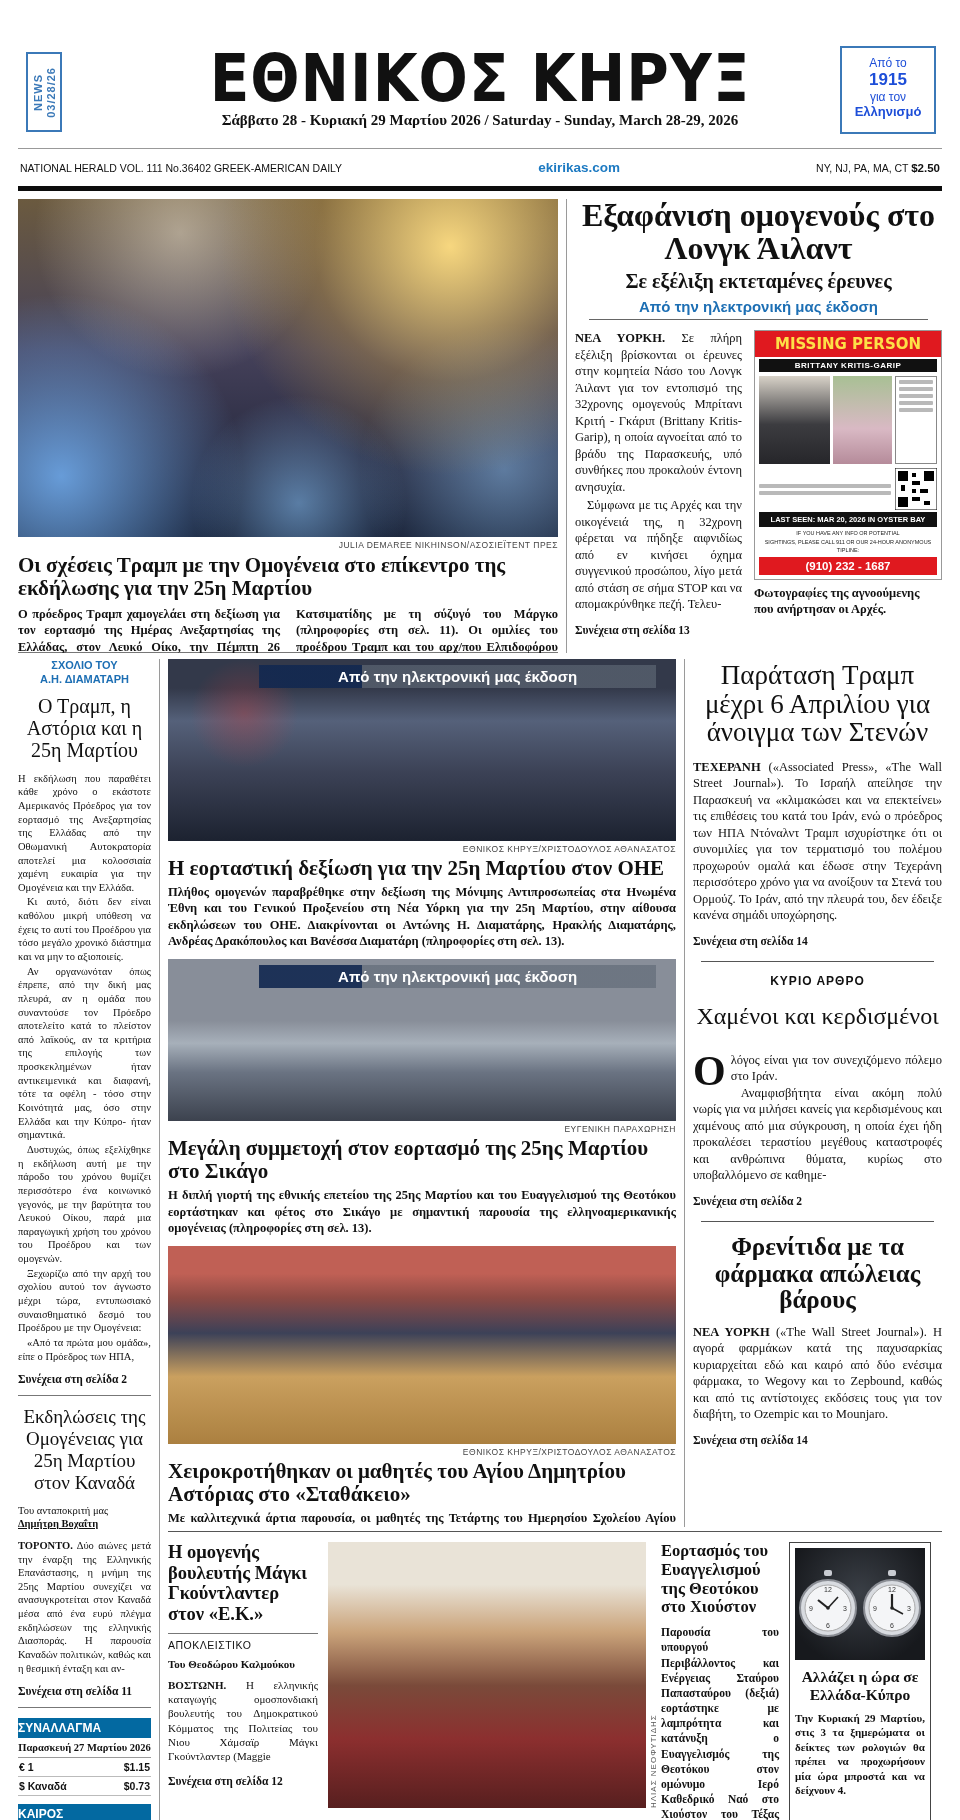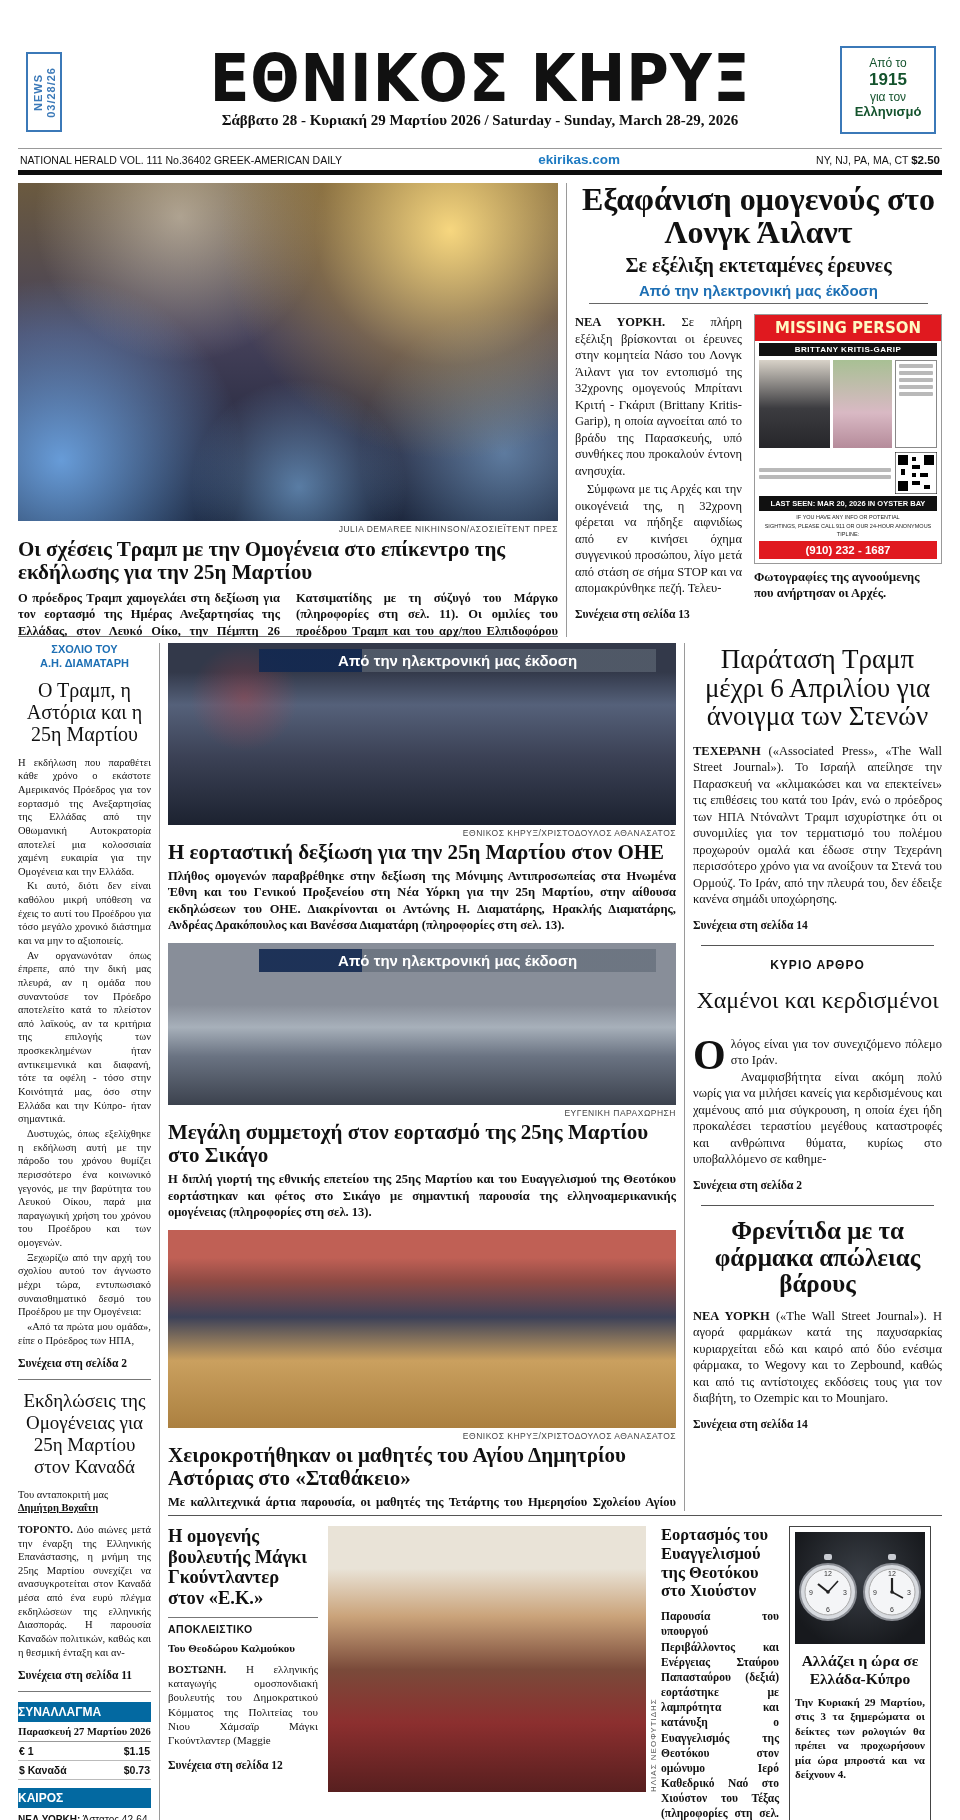--- a/index.html
+++ b/index.html
@@ -4,26 +4,26 @@
 <style>
   * { margin:0; padding:0; box-sizing:border-box; }
   body { background:#e8e8e8; font-family:"Liberation Serif","DejaVu Serif",serif; color:#111; }
   .page { width:960px; height:1820px; background:#fff; margin:0 auto; position:relative; overflow:hidden; padding:0 18px; }
 
   
   .masthead { position:relative; height:148px; padding-top:46px; }
   .news-box { position:absolute; left:8px; top:52px; width:36px; height:80px; border:2px solid #3b79b8; display:flex; align-items:center; justify-content:center; gap:1px; }
   .news-box span { writing-mode:vertical-rl; transform:rotate(180deg); color:#3b79b8; font-weight:bold; font-family:"Liberation Sans","DejaVu Sans",sans-serif; font-size:11px; letter-spacing:1px; }
   .mast-title { text-align:center; font-family:"DejaVu Sans","Liberation Sans",sans-serif; font-weight:900; font-size:58px; letter-spacing:1px; line-height:1; transform:scaleY(1.12); transform-origin:top; }
-  .since-box { position:absolute; right:6px; top:46px; width:96px; height:88px; border:2px solid #3b79b8; text-align:center; padding-top:8px; color:#14532d; font-family:"Liberation Sans","DejaVu Sans",sans-serif; }
+  .since-box { position:absolute; right:6px; top:46px; width:96px; height:88px; border:2px solid #3b79b8; text-align:center; padding-top:8px; color:#1d4ed8; font-family:"Liberation Sans","DejaVu Sans",sans-serif; }
   .since-box .s1,.since-box .s3 { font-size:12px; }
   .since-box .s2 { font-size:17px; font-weight:bold; }
   .since-box .s4 { font-size:13px; font-weight:bold; }
   .dateline { text-align:center; font-weight:bold; font-size:15px; margin-top:8px; }
-  .info-bar { display:flex; align-items:center; justify-content:space-between; border-top:1px solid #999; border-bottom:5px solid #0d0d0d; padding:3px 2px; font-family:"Liberation Sans","DejaVu Sans",sans-serif; font-size:10.5px;gap:19px; }
+  .info-bar { display:flex; align-items:center; justify-content:space-between; border-top:1px solid #999; border-bottom:5px solid #0d0d0d; padding:11px 2px; font-family:"Liberation Sans","DejaVu Sans",sans-serif; font-size:10.5px;gap:19px; }
   .info-bar .site { color:#1d7ac2; font-weight:bold; font-size:13.5px; }
   .info-bar b { font-size:11.5px; }
 
   
   .top-section { display:flex; height:462px; padding-top:8px; overflow:hidden; }
   .vdiv { width:1px; background:#9a9a9a; margin:0 8px; }
   .lead-col { width:540px; flex:none; border-bottom:1px solid #777; }
   .photo { position:relative; width:100%; }
   .photo-lead { height:338px;
     background:
@@ -40,21 +40,21 @@
   .missing-col { flex:1; display:flex; flex-direction:column; }
   .missing-headline { text-align:center; font-size:32px; font-weight:bold; line-height:1.02; }
   .missing-sub { text-align:center; font-size:20px; font-weight:bold; margin-top:6px; }
   .kicker-blue { text-align:center; color:#1d6fb4; font-weight:bold; font-size:15px; font-family:"Liberation Sans","DejaVu Sans",sans-serif; margin:5px 14px 0; padding-bottom:4px; border-bottom:1px solid #666; }
   .ms-row { display:flex; gap:12px; margin-top:10px; flex:1; }
   .ms-text { flex:1; font-size:12.5px; line-height:1.32; text-align:justify; }
   .ms-text p + p { text-indent:12px; margin-top:2px; }
   .continued { font-weight:bold; font-size:11.5px; margin-top:10px; }
   .poster-wrap { width:188px; flex:none; }
   .poster { border:1px solid #999; background:#fff; }
-  .poster-banner { background:#e0191f; color:#fef9c3; text-align:center; font-family:"DejaVu Sans","Liberation Sans",sans-serif; font-weight:900; font-size:15px; padding:4px 0; }
+  .poster-banner { background:#e0191f; color:#fde047; text-align:center; font-family:"DejaVu Sans","Liberation Sans",sans-serif; font-weight:900; font-size:15px; padding:4px 0; }
   .poster-name { background:#111; color:#fff; text-align:center; font-family:"Liberation Sans","DejaVu Sans",sans-serif; font-weight:bold; font-size:8px; letter-spacing:.5px; padding:2px 0; margin:2px 4px; }
   .poster-photos { display:flex; gap:3px; padding:2px 4px; height:92px; }
   .pp1 { width:40%; background:linear-gradient(180deg,#d8d2c8,#3c3c40 55%,#26262a); }
   .pp2 { width:33%; background:linear-gradient(180deg,#a8c094,#d9b9c4 60%,#b58b9a); }
   .pp-info { flex:1; border:1px solid #888; display:flex; flex-direction:column; gap:3px; padding:3px; }
   .bar { background:#b9b9b9; height:4px; border-radius:1px; }
   .poster-mid { display:flex; align-items:center; gap:4px; padding:2px 4px; height:46px; }
   .poster-mid .bars { flex:1; display:flex; flex-direction:column; gap:3px; }
   .poster-last { background:#111; color:#fff; font-family:"Liberation Sans","DejaVu Sans",sans-serif; font-weight:bold; font-size:7.5px; text-align:center; padding:3px 0; margin:0 4px; }
   .poster-tips { font-family:"Liberation Sans","DejaVu Sans",sans-serif; font-size:5.5px; text-align:center; color:#222; line-height:1.5; padding:2px 0 3px; }
@@ -104,21 +104,21 @@
   .rc-rule { border-top:1px solid #555; margin:12px 8px; }
   .ed-kicker { text-align:center; font-family:"Liberation Sans","DejaVu Sans",sans-serif; font-weight:bold; font-size:12px; letter-spacing:1px; margin-bottom:16px; }
   .ed-headline { font-size:24px; text-align:center; line-height:1.08; margin-bottom:22px; }
   .dropcap { float:left; font-size:42px; line-height:.82; padding:2px 5px 0 0; font-weight:bold; }
   .drugs-headline { font-size:25px; font-weight:bold; text-align:center; line-height:1.06; margin-bottom:10px; }
 
   
   .bottom-row { display:flex; border-top:1px solid #555; padding-top:10px; margin-top:4px; flex:1; }
   .gl-col { width:150px; flex:none; }
   .gl-headline { font-size:18.5px; font-weight:bold; line-height:1.12; }
-  .gl-kicker { border-top:1px solid #777; margin-top:8px; padding-top:5px; font-family:"Liberation Sans","DejaVu Sans",sans-serif; font-weight:bold; font-size:10.5px; letter-spacing:.5px; }
+  .gl-kicker { border-top:1px solid #777; margin-top:8px; padding-top:5px; font-family:"Liberation Sans","DejaVu Sans",sans-serif; font-weight:normal; font-size:10.5px; letter-spacing:.5px; }
   .gl-byline { font-weight:bold; font-size:11px; margin:7px 0 8px; }
   .gl-body { font-size:11px; line-height:1.3; text-align:justify; }
   .church-wrap { width:318px; flex:none; margin-left:10px; }
   .vcredit { writing-mode:vertical-rl; transform:rotate(180deg); font-family:"Liberation Sans","DejaVu Sans",sans-serif; font-size:8px; color:#555; letter-spacing:1px; margin:0 3px; height:266px; }
   .hs-col { width:118px; flex:none; }
   .hs-headline { font-size:16.5px; font-weight:bold; line-height:1.14; margin-bottom:8px; }
   .hs-body { font-size:11.5px; font-weight:600; line-height:1.32; text-align:justify; }
   .clock-box { width:142px; flex:none; margin-left:10px; border:1px solid #444; padding:5px; }
   .clock-photo { height:112px; background:radial-gradient(circle at 50% 40%, #3a3f46, #17191d 80%); display:flex; align-items:center; justify-content:center; gap:4px; }
   .clock-headline { font-size:15.5px; font-weight:bold; text-align:center; line-height:1.15; margin:8px 0 7px; }

